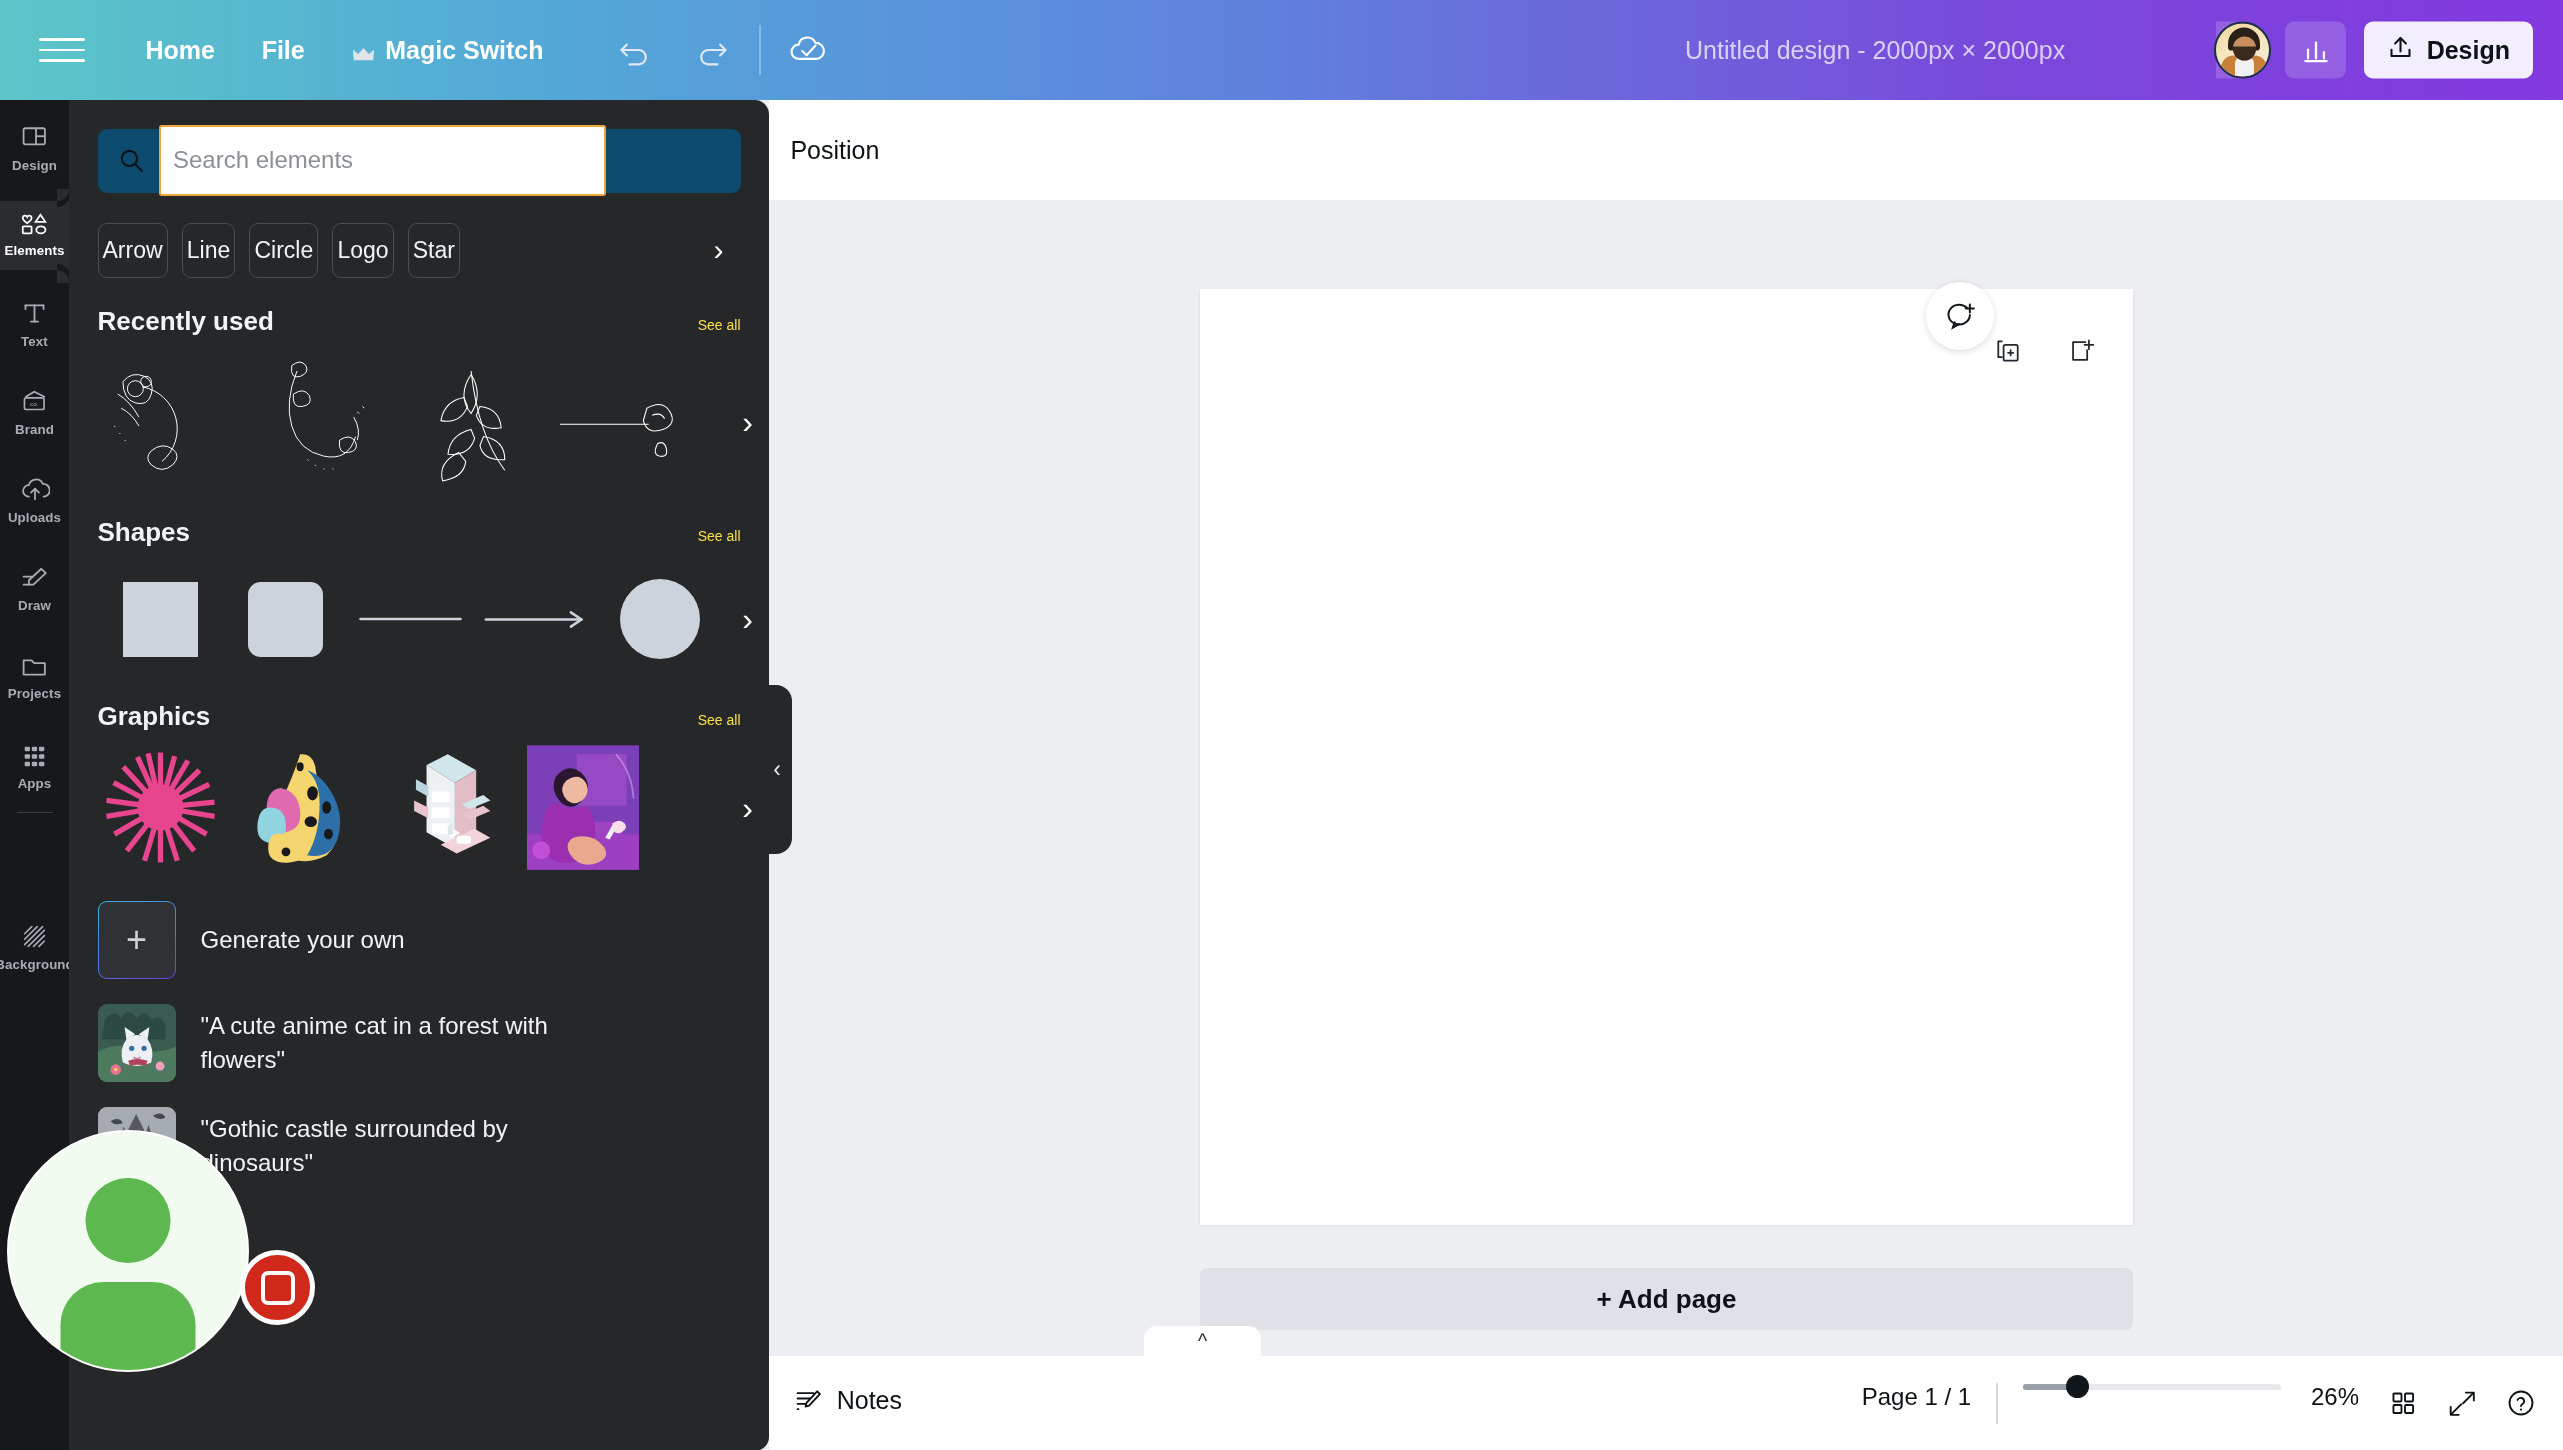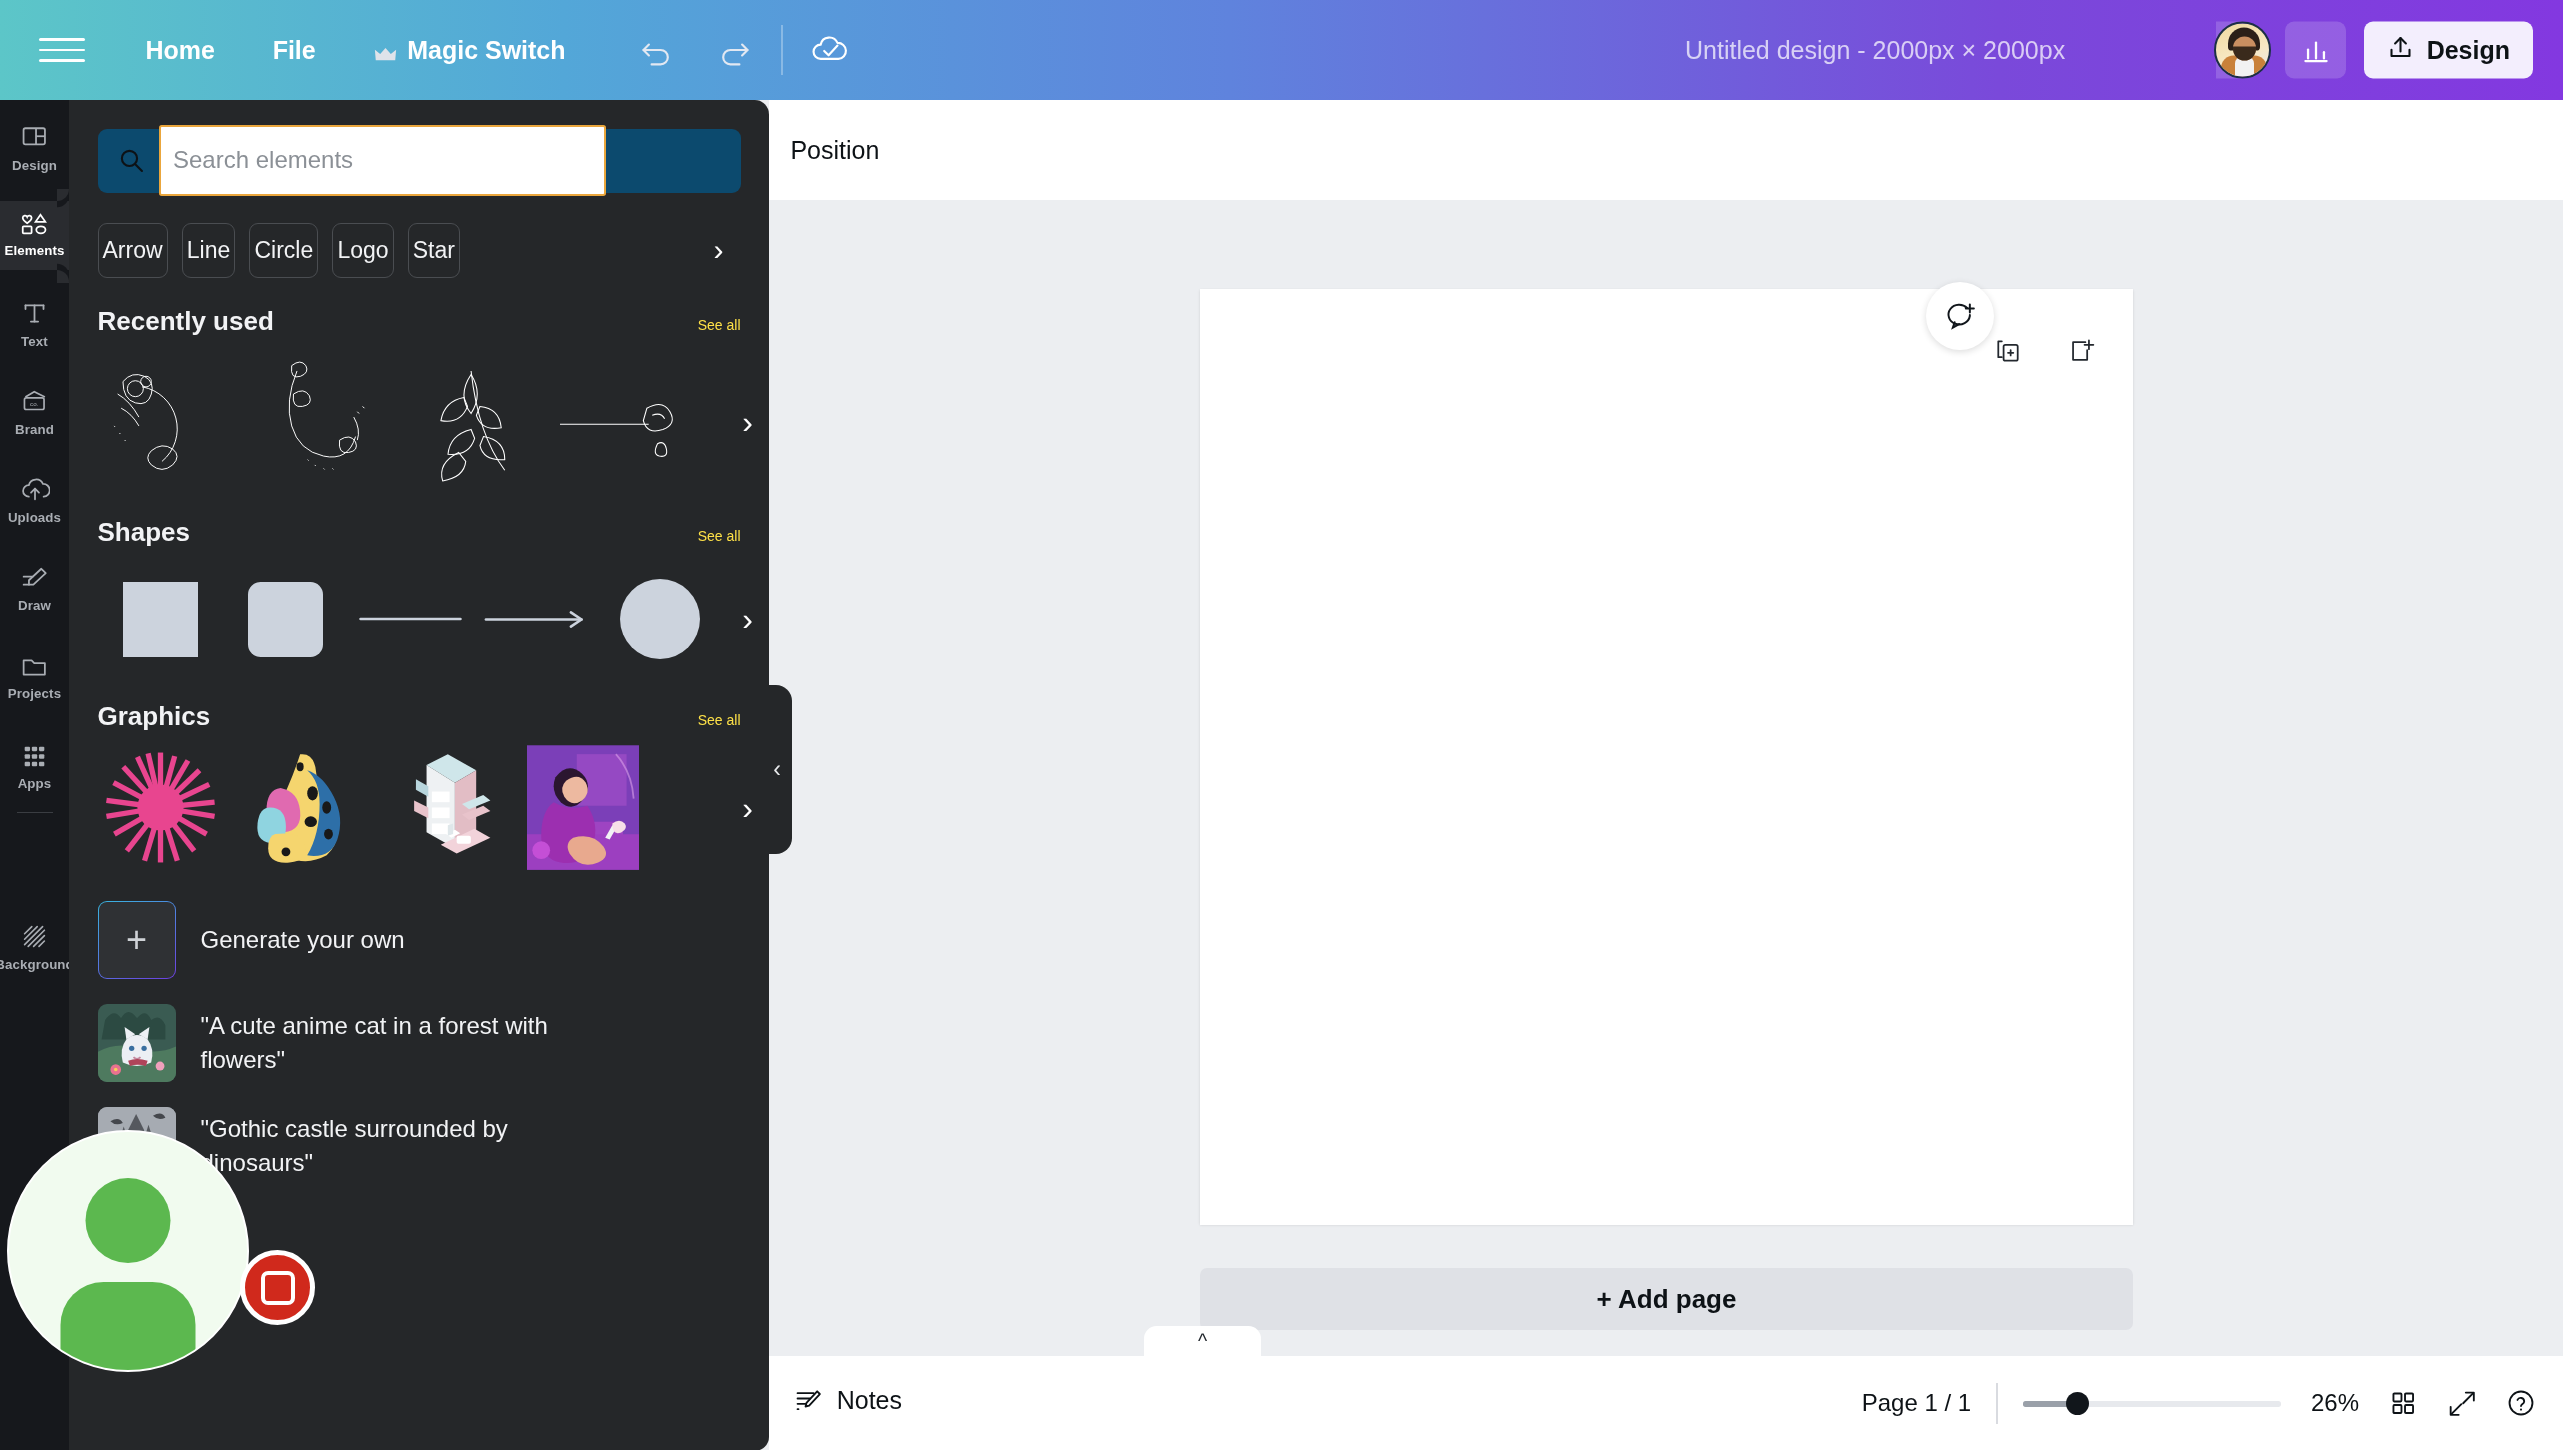--- a/index.html
+++ b/index.html
@@ -16,21 +16,21 @@
     position: absolute; top: 0; left: 0; width: 2563px; height: 100px;
     background: linear-gradient(90deg, #5cc6c8 0%, #53a7d8 22%, #5f83dd 48%, #7a49da 78%, #8338e0 100%);
     display: flex; align-items: center;
   }
   .hamburger {
     width: 46px; height: 36px; margin-left: 39px;
     display: flex; flex-direction: column; justify-content: center; gap: 8px;
     cursor: pointer;
   }
   .hamburger span { display: block; height: 2.7px; background: #fff; border-radius: 1.8px; }
-  .topnav { display: flex; align-items: center; margin-left: 39px; gap: 15px; }
+  .topnav { display: flex; align-items: center; margin-left: 39px; gap: 4px; }
   .topnav-item {
     color: #fff; font-size: 25px; font-weight: 700;
     padding: 12.5px 21.4px; border-radius: 9px; cursor: pointer;
     display: flex; align-items: center; gap: 10.7px; white-space: nowrap;
   }
   .crown { display: inline-block; width: 23px; height: 18px; }
   .divider-v { width: 1.8px; height: 50px; background: rgba(255,255,255,.30); margin: 0 19.6px; }
   .icon-btn-top {
     width: 55px; height: 55px; border-radius: 9px;
     display: flex; align-items: center; justify-content: center; cursor: pointer;
@@ -193,21 +193,21 @@
     display: flex; align-items: center; justify-content: center;
     font-size: 26px; font-weight: 700; color: #0d1216; cursor: pointer;
   }
 
   
   .bottombar {
     position: absolute; left: 769px; top: 1356px; width: 1794px; height: 94px;
     background: #fff; display: flex; align-items: center;
   }
   .notes-btn { margin-left: 25px; display: flex; gap: 14.2px; cursor: pointer; font-size: 25px; color: #0d1216; }
-  .bottomright { position: absolute; right: 27px; display: flex; align-items: center; gap: 0; }
+  .bottomright { position: absolute; right: 27px; display: flex; gap: 0; }
   .page-ind { font-size: 24px; color: #0d1216; cursor: pointer; }
   .vsep { width: 1.8px; height: 41px; background: #d9dbe0; margin: 0 25px; }
   .zoom-slider { width: 258px; height: 7.1px; position: relative; cursor: pointer; }
   .zs-track { position: absolute; left: 0; top: 1.8px; width: 258px; height: 5.3px; background: #e7e9ed; border-radius: 2.7px; }
   .zs-fill  { position: absolute; left: 0; top: 1.8px; width: 53px; height: 5.3px; background: #9aa0a9; border-radius: 2.7px; }
   .zs-knob  { position: absolute; left: 43px; top: -7.1px; width: 23px; height: 23px; border-radius: 50%; background: #11161b; }
   .zoom-val { font-size: 24px; color: #0d1216; margin-left: 30px; cursor: pointer; }
   .bb-icon { margin-left: 30px; cursor: pointer; display: flex; align-items: center; }
   .tab-notch {
     position: absolute; left: 1144px; top: 1326px; width: 117px; height: 39px;

